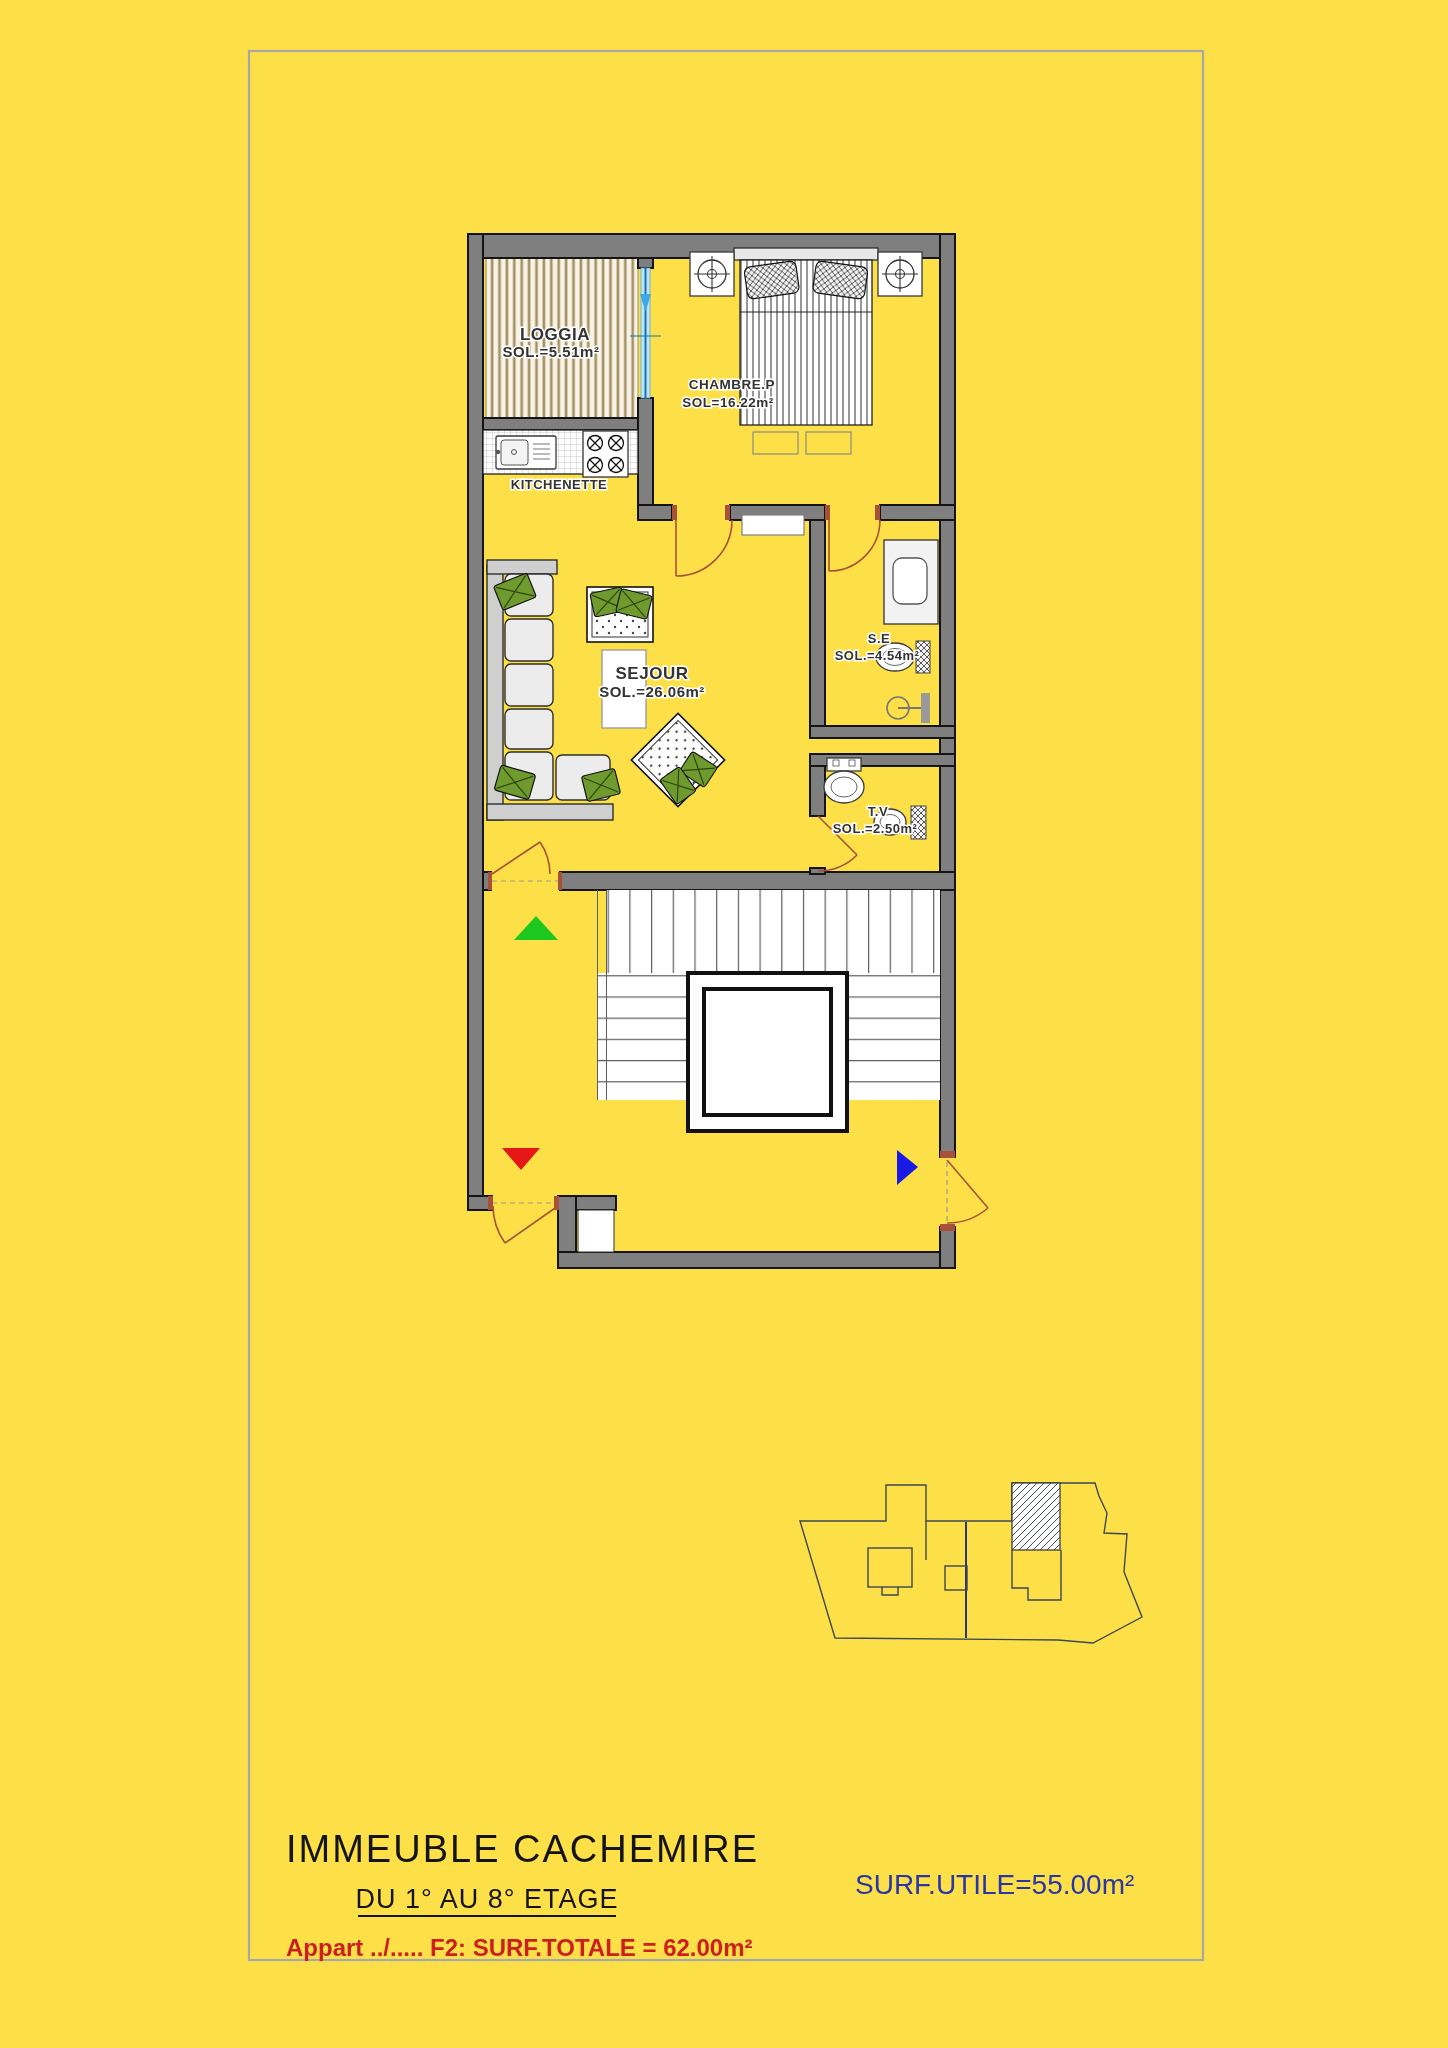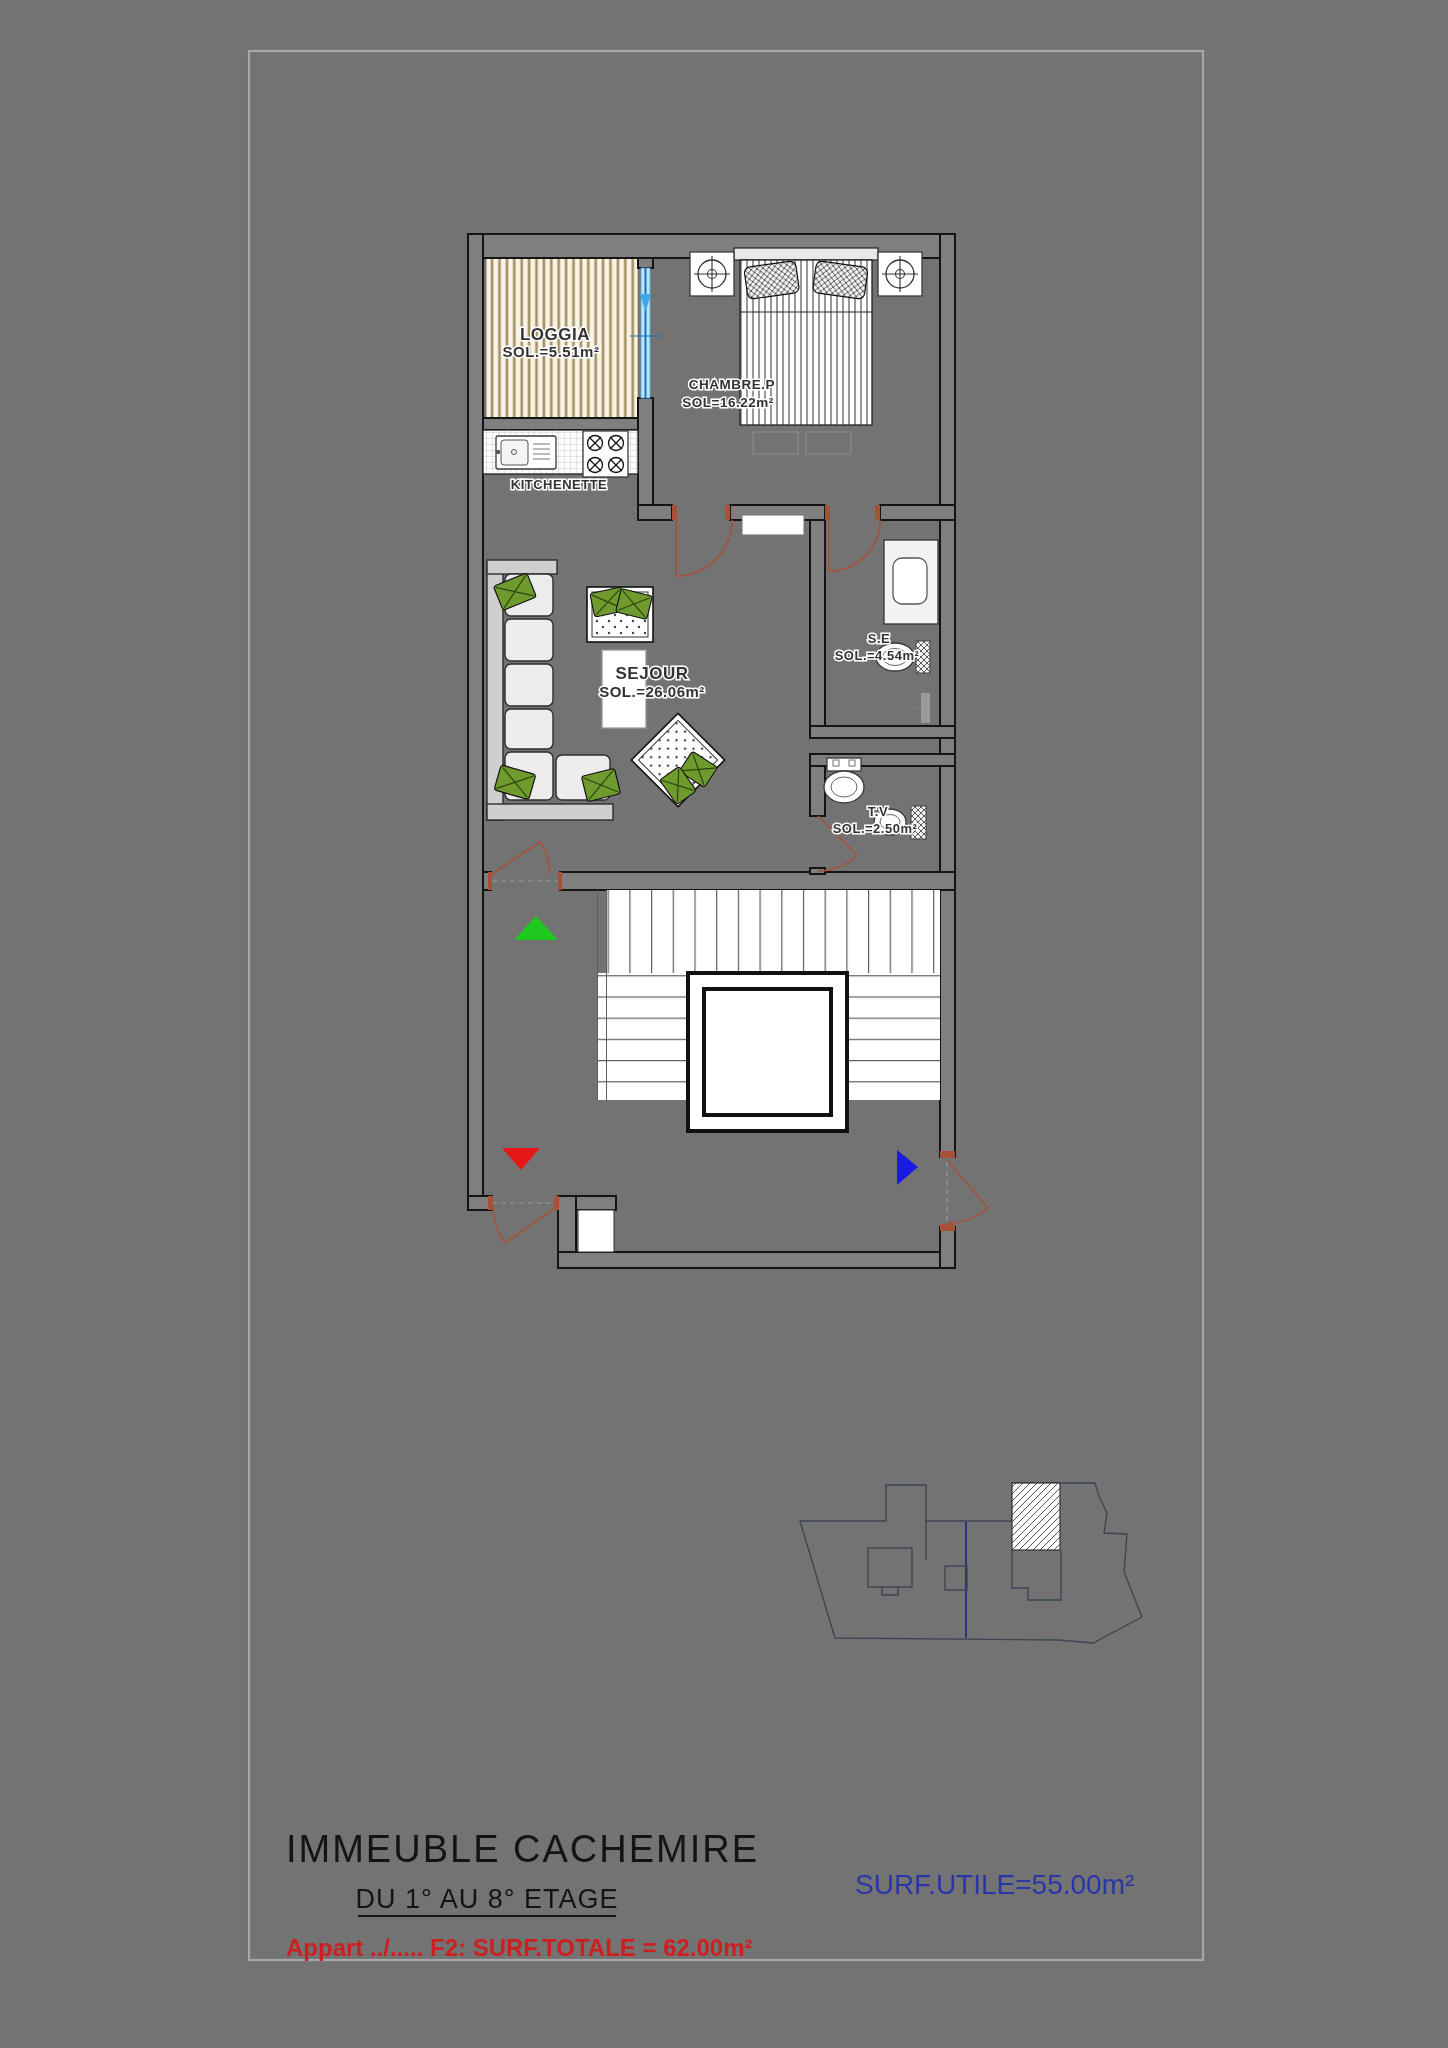--- a/index.html
+++ b/index.html
@@ -1,16 +1,16 @@
 <!DOCTYPE html>
 <html><head>
 <meta charset="utf-8">
 <style>
   html,body{margin:0;padding:0;background:#ffffff;}
-  .page{position:relative;width:1448px;height:2048px;background:#737373;overflow:hidden;
+  .page{position:relative;width:1448px;height:2048px;background:#fde047;overflow:hidden;
         font-family:"Liberation Sans", sans-serif;}
   svg{position:absolute;inset:0;}
   .wall{fill:#7f7f7f;stroke:#141414;stroke-width:1.2;}
   .thinline{stroke:#5a5f66;stroke-width:1;fill:none;}
   .fixture{fill:#ffffff;stroke:#3a3a3a;stroke-width:1.3;}
   .fixture-light{fill:none;stroke:#8a8a8a;stroke-width:1.2;}
   .rlabel{fill:#333333;font-weight:700;letter-spacing:.5px;
           paint-order:stroke;stroke:#ffffff;stroke-width:3px;}
   .threshold{stroke:#9a9a9a;stroke-width:1.2;stroke-dasharray:5 4;fill:none;}
   .doorleaf{fill:none;stroke-width:1.6;}

